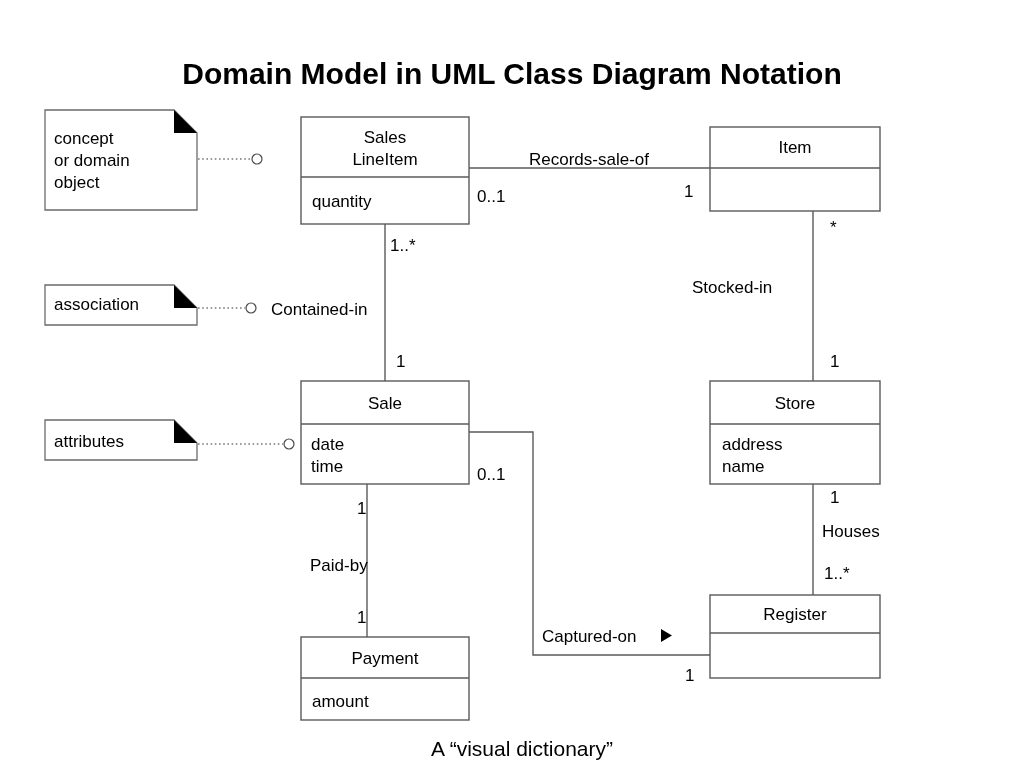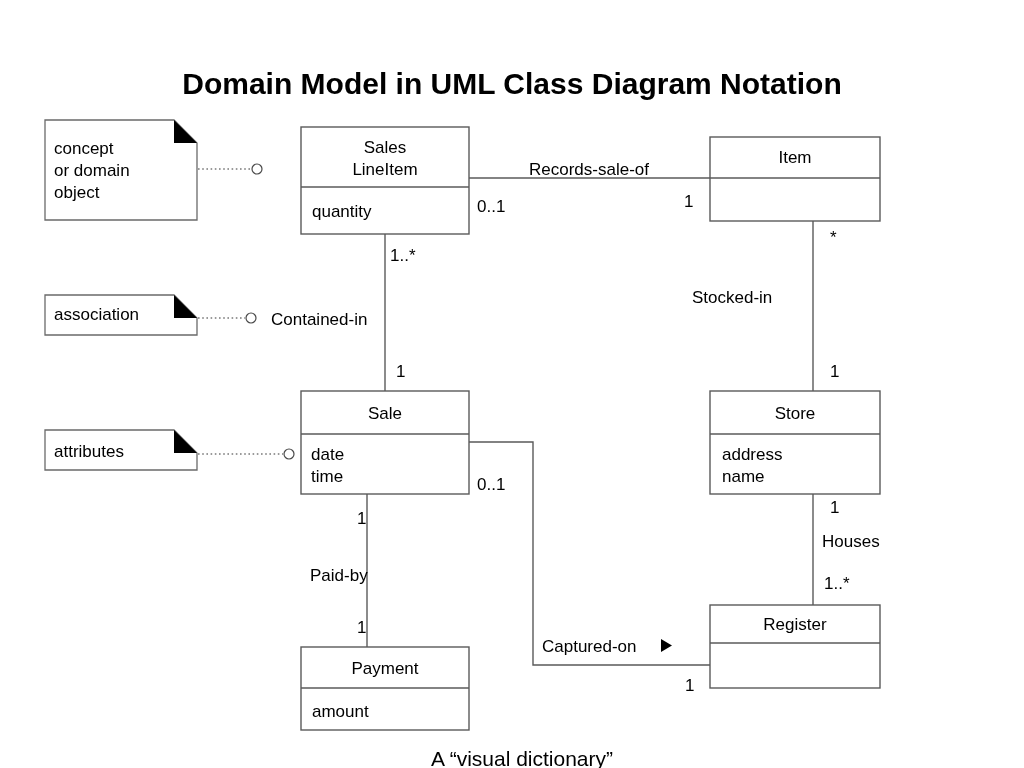--- a/index.html
+++ b/index.html
@@ -12,21 +12,20 @@
     width: 1024px;
     height: 768px;
     font-family: "Liberation Sans", sans-serif;
     color: #000000;
     overflow: hidden;
   }
   #diagram-root {
     position: relative;
     width: 1024px;
     height: 664px;
-    margin-top: 10px;
   }
   svg.diagram {
     display: block;
     width: 1024px;
     height: 768px;
   }
   .cls-box {
     fill: #ffffff;
     stroke: #5a5a5a;
     stroke-width: 1.4;

